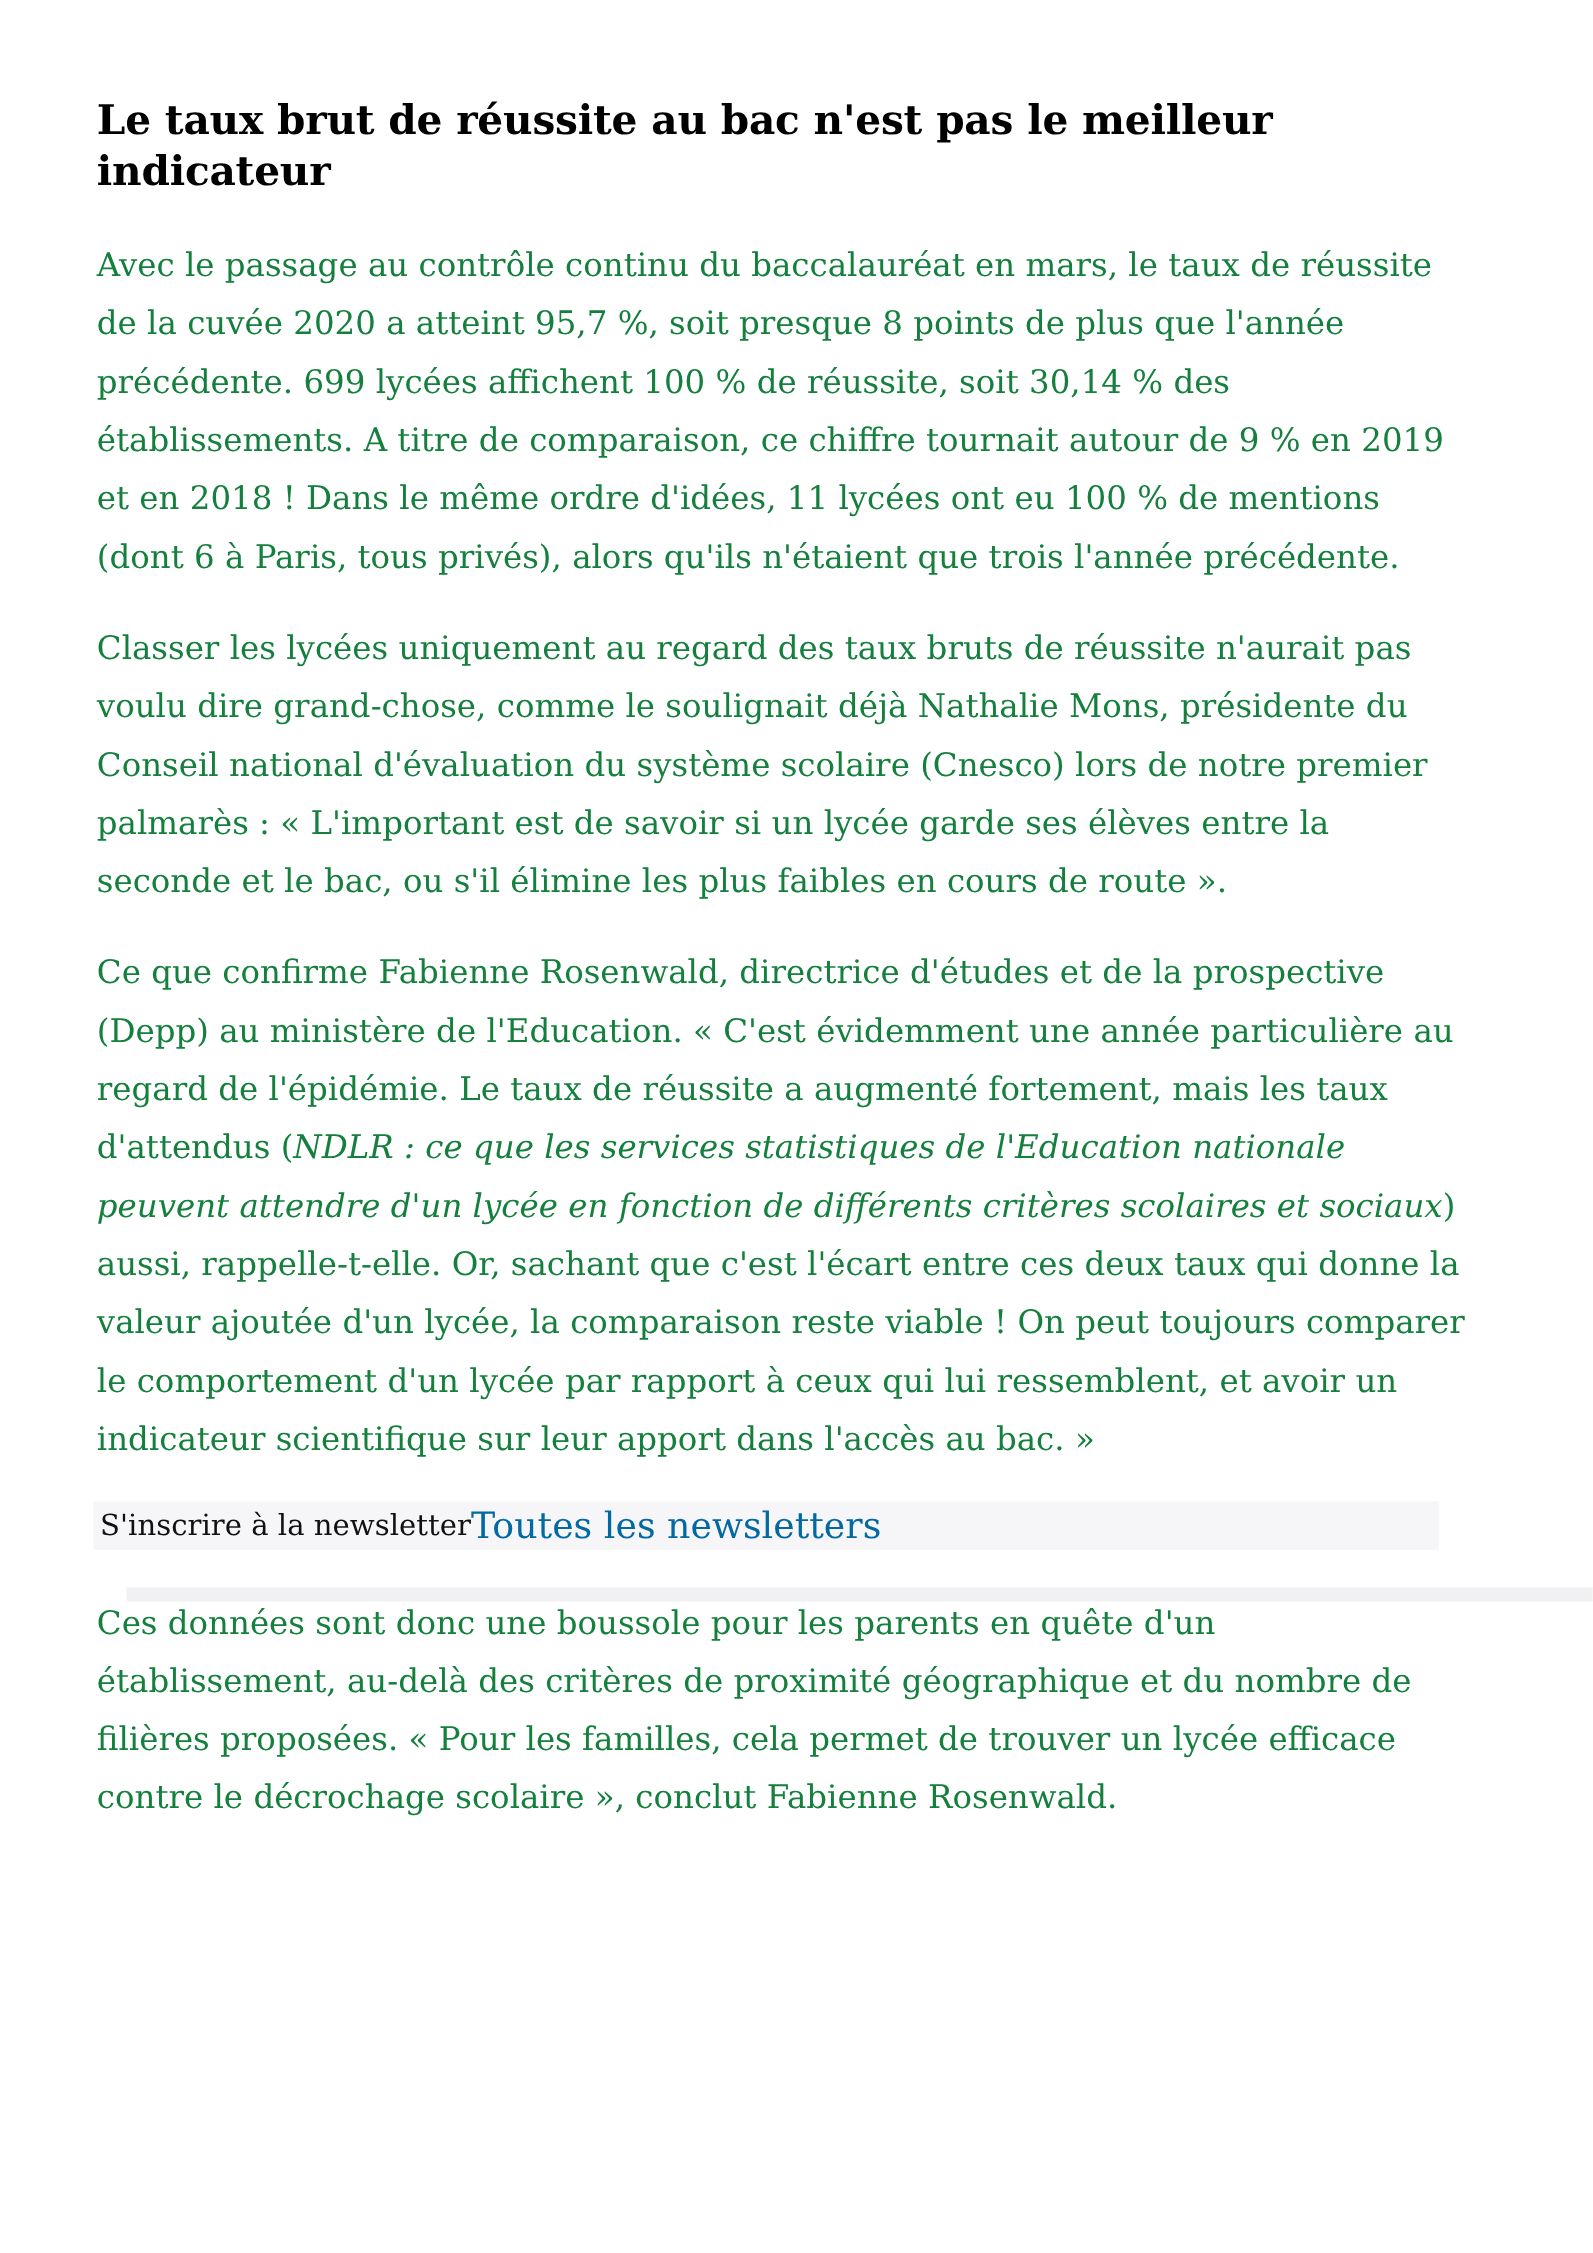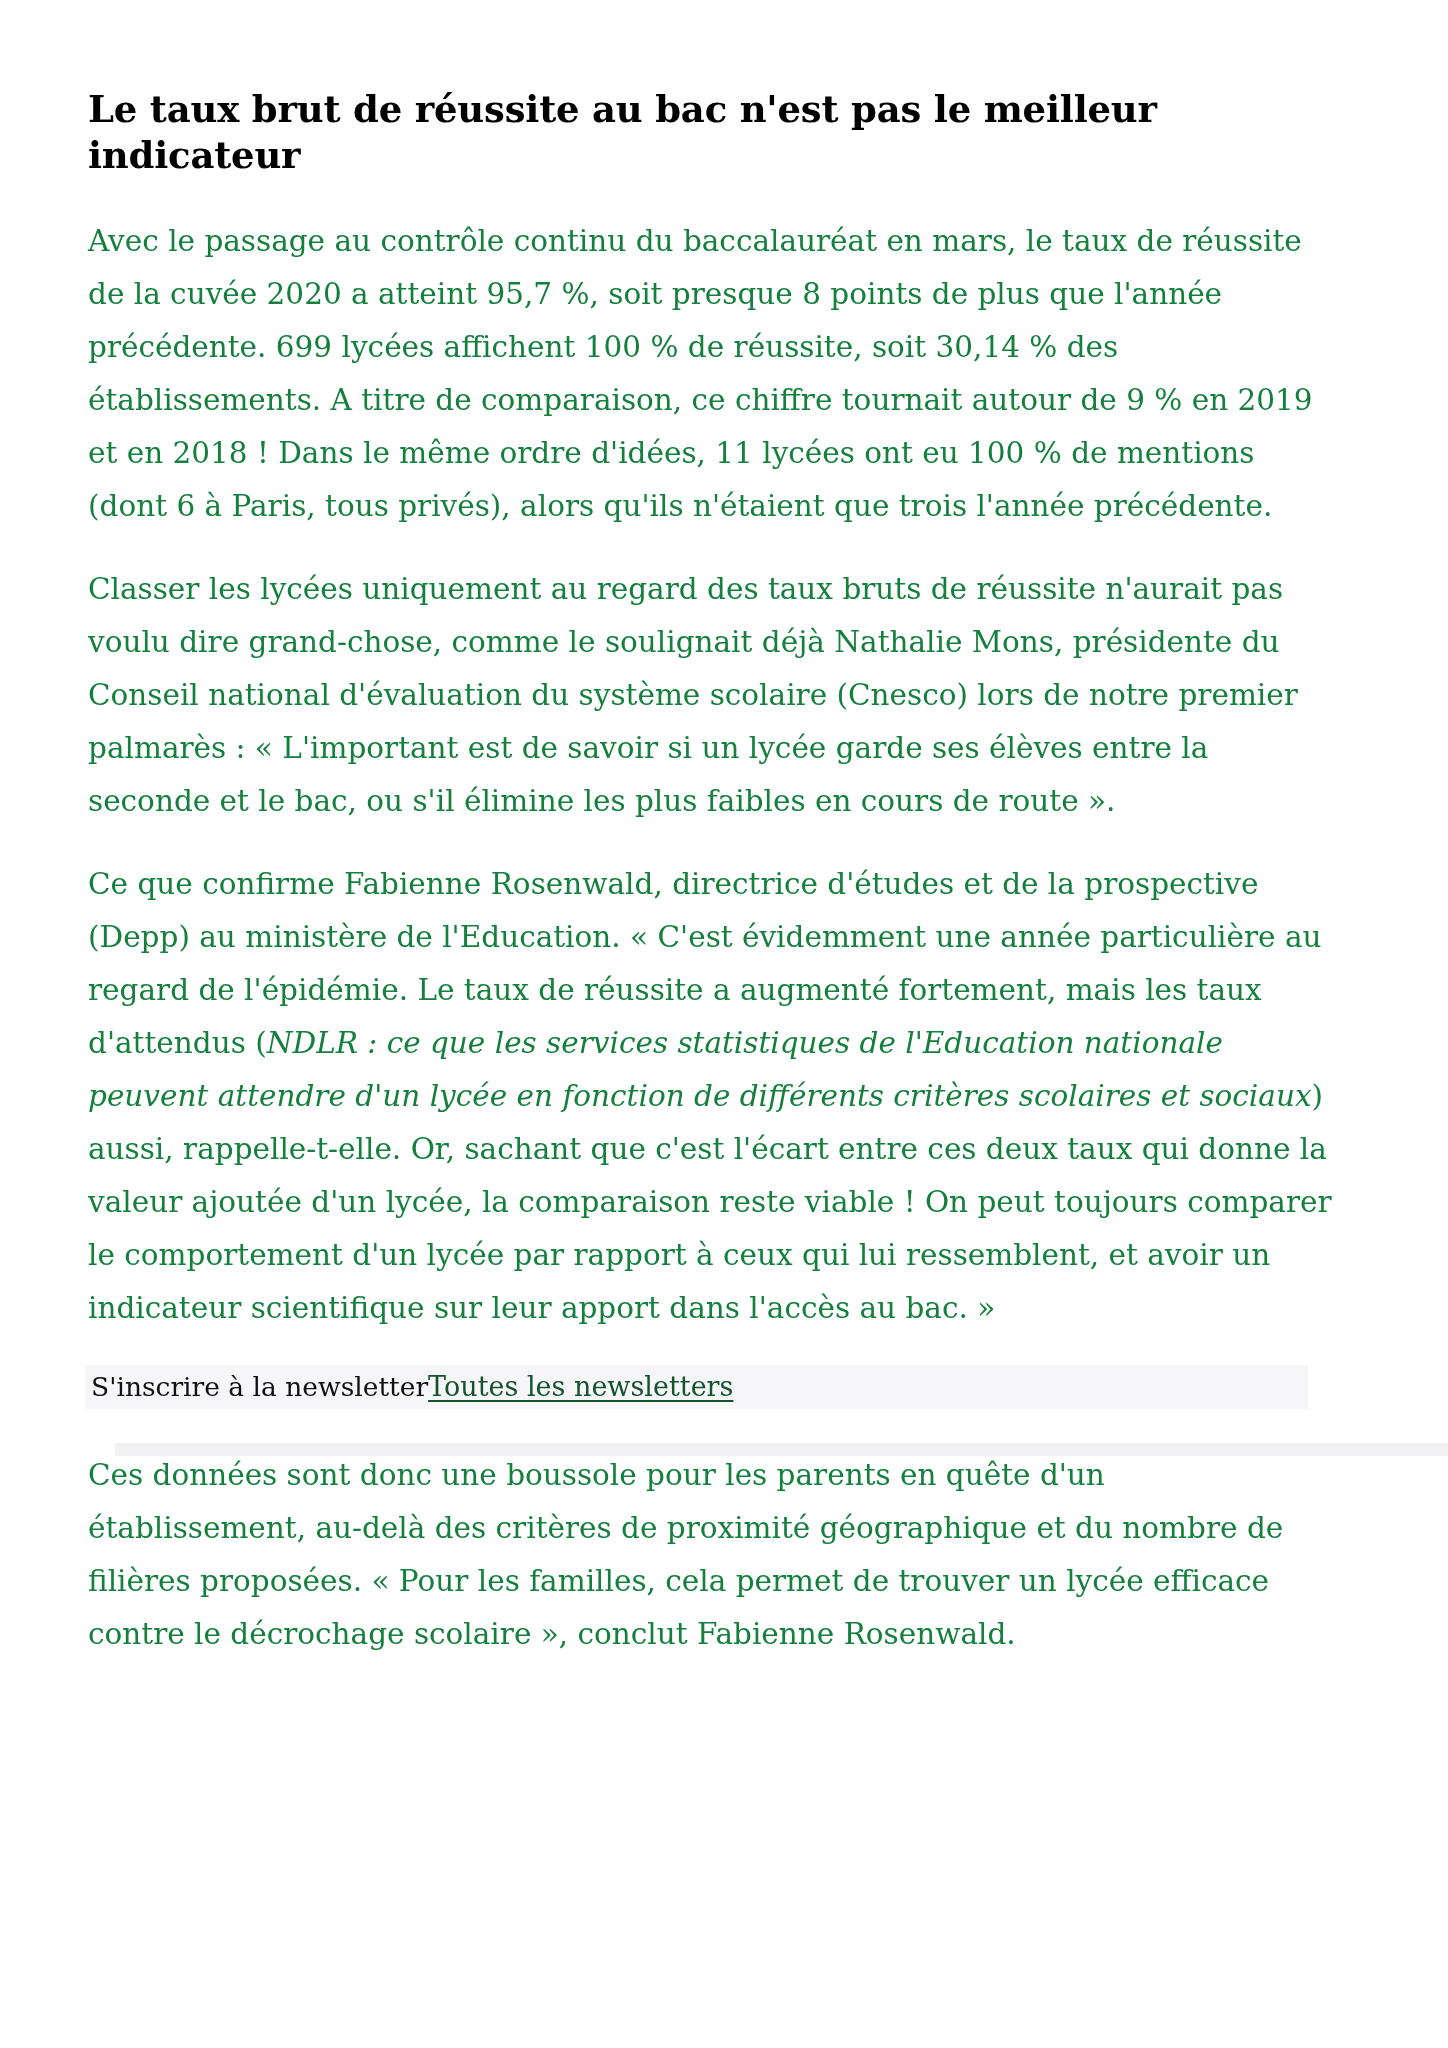--- a/index.html
+++ b/index.html
@@ -50,23 +50,22 @@
     align-items: center;
     padding-left: 6px;
     white-space: nowrap;
   }
   .newsletter-bar .signup-label {
     font-size: 26.5px;
     color: #111111;
     text-decoration: none;
   }
   .newsletter-bar .all-newsletters-link {
-    font-size: 27px;
-    color: #14532d;
-    text-decoration: underline;
+    font-size: 33px;
+    color: #0369a1;
     text-underline-offset: 4px;
     cursor: pointer;
   }
   .more-line {
     margin-top: 44px;
     font-size: 30.5px;
     line-height: 1.3;
   }
   .more-line .more-label {
     font-weight: 700;

